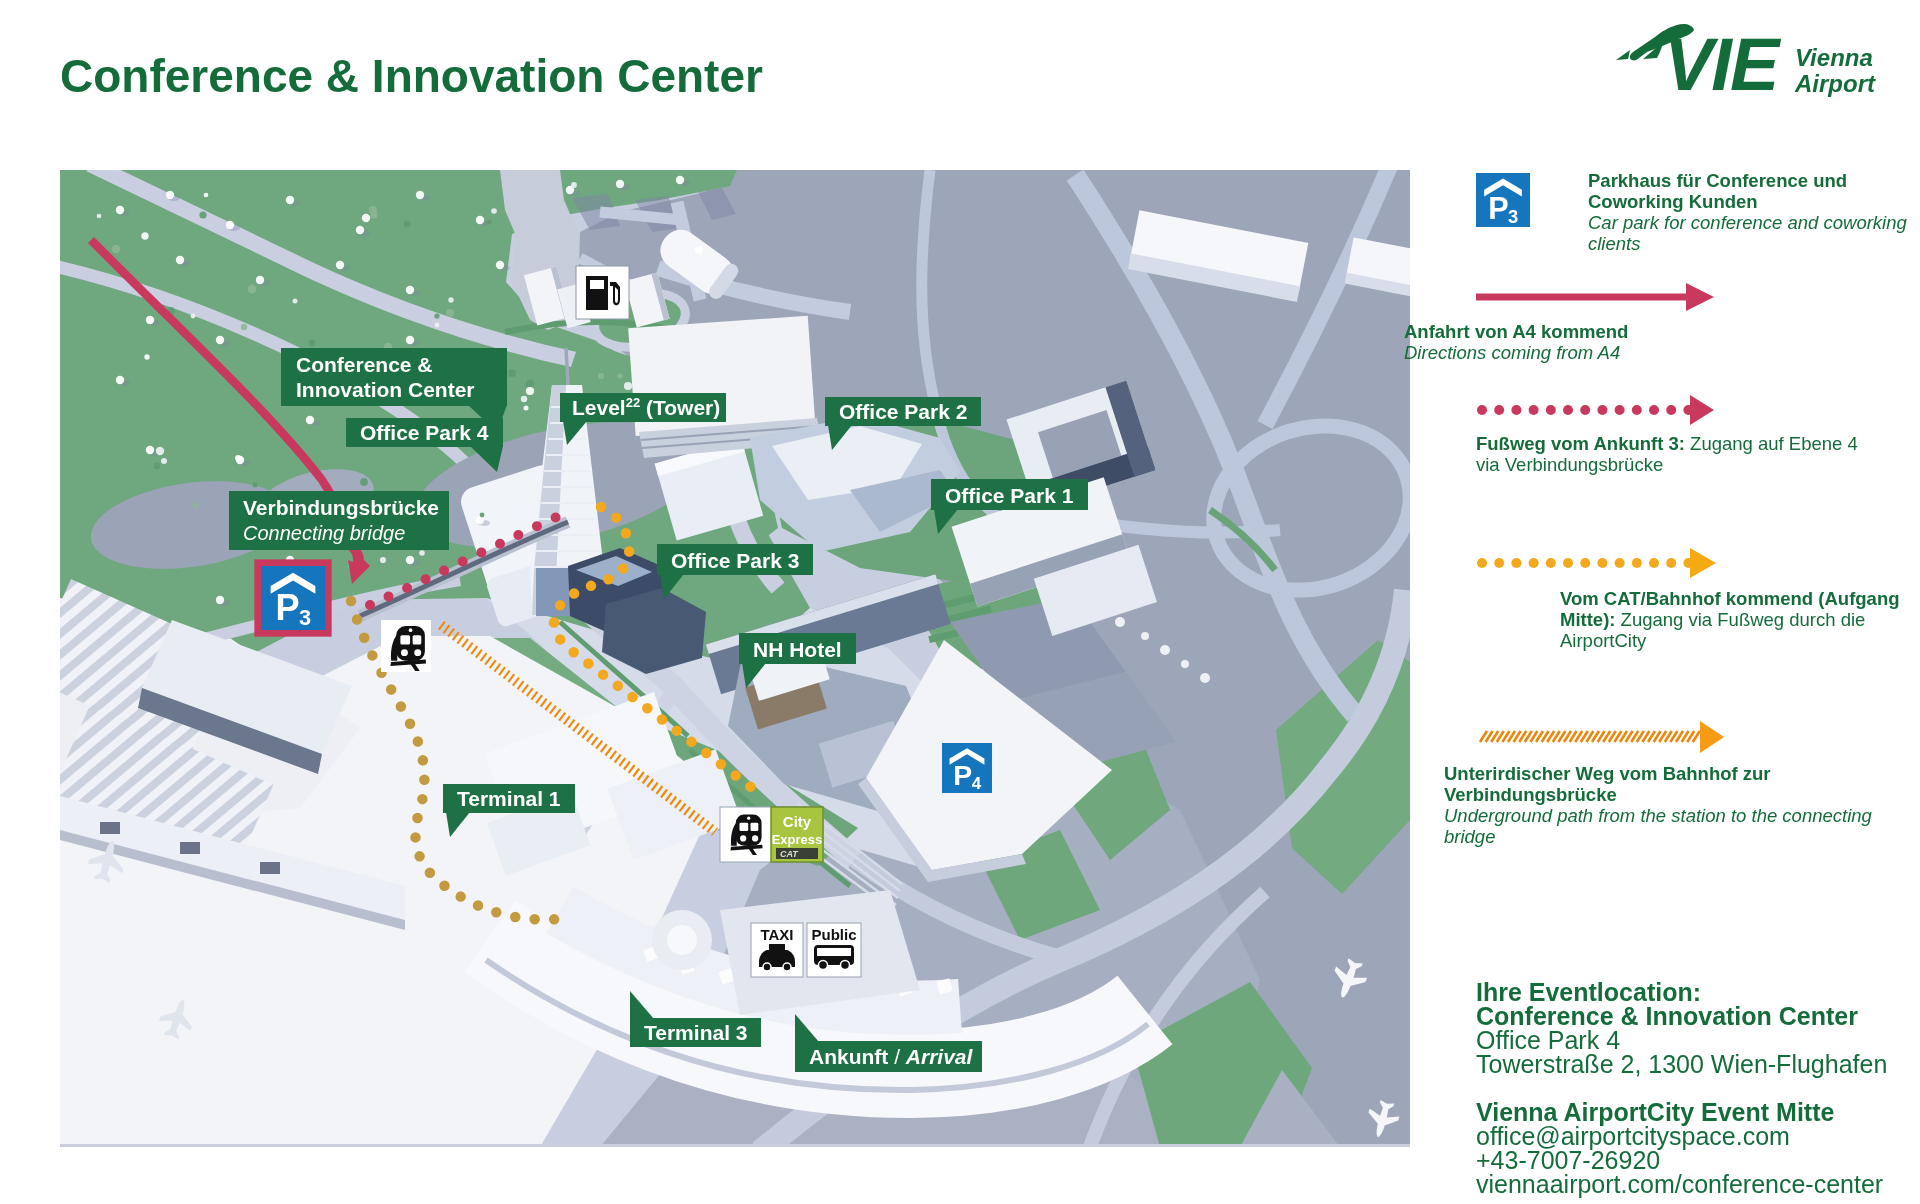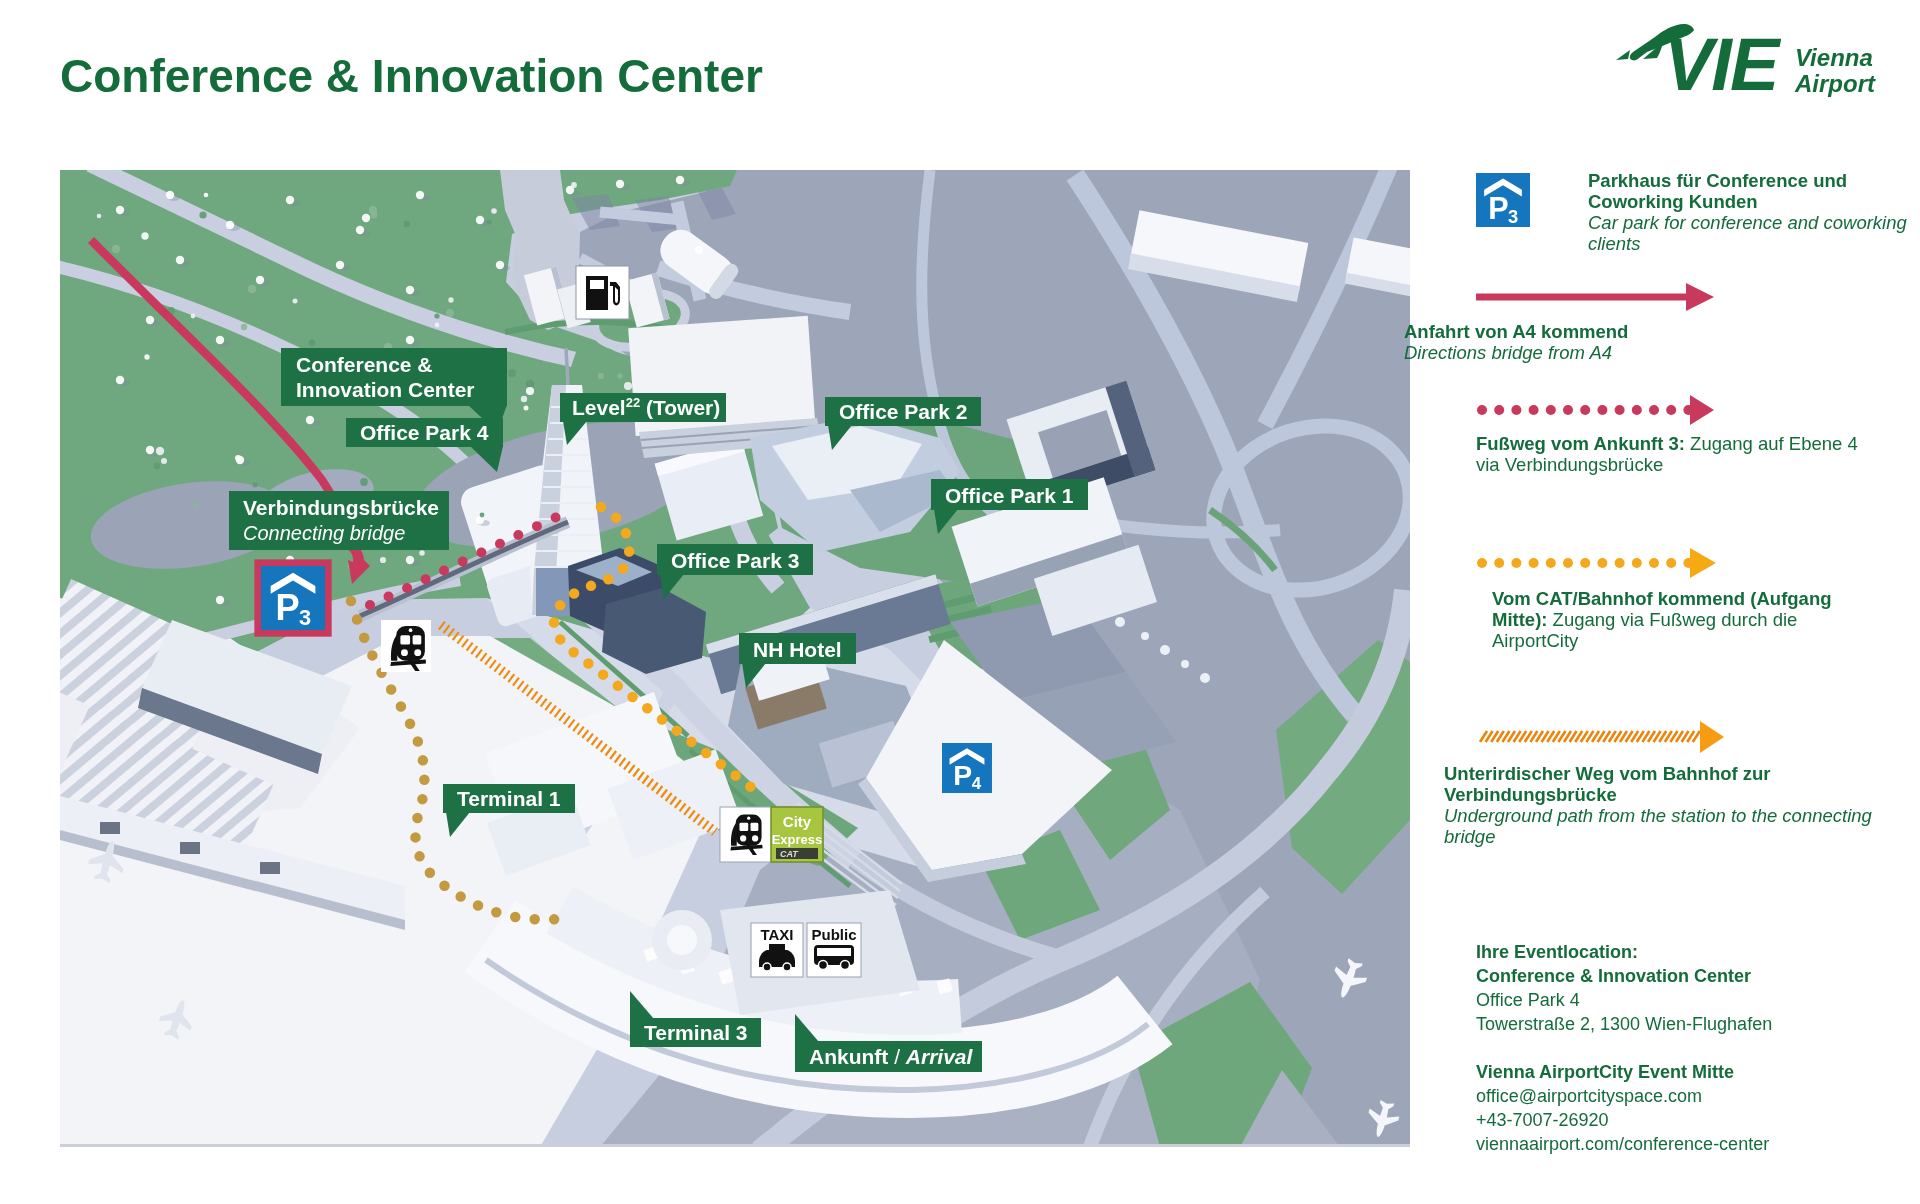--- a/index.html
+++ b/index.html
@@ -2,21 +2,21 @@
 <html><head>
 <meta charset="utf-8">
 <style>
   html,body{margin:0;padding:0;background:#ffffff;width:1920px;height:1204px;overflow:hidden;}
   body{font-family:"Liberation Sans", sans-serif;position:relative;}
   .title{position:absolute;left:60px;top:49px;font-size:46px;letter-spacing:-0.3px;font-weight:bold;color:#156C3B;letter-spacing:0px;white-space:nowrap;}
   .abs{position:absolute;}
   .lg-bold{font-weight:bold;color:#156C3B;font-size:18.5px;line-height:21px;}
   .lg-reg{color:#156C3B;font-size:18.5px;line-height:21px;font-weight:normal;}
   .lg-it{color:#156C3B;font-size:18.5px;line-height:21px;font-style:italic;font-weight:normal;}
-  .ct{color:#156C3B;font-size:18px;line-height:24px;}
+  .ct{color:#156C3B;font-size:25px;line-height:24px;margin-top:40px;}
 </style>
 </head>
 <body>
 <div class="title">Conference &amp; Innovation Center</div>
 
 <svg class="abs" style="left:1608px;top:18px" width="280" height="86" viewBox="0 0 280 86">
   <g fill="#156C3B">
     <path d="M86,12 C84,6 76,5 69,7 C61,9 53,14 47,19 L25,34 C21,37 21,41 24,42 C26,43 29,42 31,40 L39,34 C49,30 60,26 68,22 C76,19 84,16 86,12 Z"></path>
     <path d="M55,24 L35,41 L49,40 C52,35 54,29 55,24 Z"></path>
     <path d="M22,32 L8,42 L20,41 Z"></path>
@@ -495,21 +495,21 @@
       <path d="M26.5,5.5 L45,16.5 L45,23 L26.5,12 L8,23 L8,16.5 Z" fill="#FFFFFF"></path>
       <text x="12" y="45" font-family="Liberation Sans" font-weight="bold" font-size="30" fill="#FFFFFF">P</text>
       <text x="31.5" y="49" font-family="Liberation Sans" font-weight="bold" font-size="18" fill="#FFFFFF">3</text>
     </g>
   </svg>
 <div class="abs lg-bold" style="left:1588px;top:170px">Parkhaus für Conference und<br>Coworking Kunden<br><span class="lg-it" style="font-weight:normal">Car park for conference and coworking<br>clients</span></div>
 <svg class="abs" style="left:1476px;top:280px" width="240" height="34" viewBox="0 0 240 34">
     <line x1="0" y1="17" x2="212" y2="17" stroke="#C8395D" stroke-width="7"></line>
     <polygon points="210,3 238,17 210,31" fill="#C8395D"></polygon>
   </svg>
-<div class="abs lg-bold" style="left:1404px;top:321px">Anfahrt von A4 kommend<br><span class="lg-it" style="font-weight:normal">Directions bridge from A4</span></div>
+<div class="abs lg-bold" style="left:1404px;top:321px">Anfahrt von A4 kommend<br><span class="lg-it" style="font-weight:normal">Directions coming from A4</span></div>
 <svg class="abs" style="left:1476px;top:393px" width="240" height="34" viewBox="0 0 240 34">
     <circle cx="6.0" cy="17" r="5" fill="#C8395D"></circle>
     <circle cx="23.2" cy="17" r="5" fill="#C8395D"></circle>
     <circle cx="40.4" cy="17" r="5" fill="#C8395D"></circle>
     <circle cx="57.599999999999994" cy="17" r="5" fill="#C8395D"></circle>
     <circle cx="74.8" cy="17" r="5" fill="#C8395D"></circle>
     <circle cx="92.0" cy="17" r="5" fill="#C8395D"></circle>
     <circle cx="109.19999999999999" cy="17" r="5" fill="#C8395D"></circle>
     <circle cx="126.39999999999999" cy="17" r="5" fill="#C8395D"></circle>
     <circle cx="143.6" cy="17" r="5" fill="#C8395D"></circle>
@@ -529,21 +529,21 @@
     <circle cx="92.0" cy="17" r="5" fill="#F3A81E"></circle>
     <circle cx="109.19999999999999" cy="17" r="5" fill="#F3A81E"></circle>
     <circle cx="126.39999999999999" cy="17" r="5" fill="#F3A81E"></circle>
     <circle cx="143.6" cy="17" r="5" fill="#F3A81E"></circle>
     <circle cx="160.79999999999998" cy="17" r="5" fill="#F3A81E"></circle>
     <circle cx="178.0" cy="17" r="5" fill="#F3A81E"></circle>
     <circle cx="195.2" cy="17" r="5" fill="#F3A81E"></circle>
     <circle cx="212.39999999999998" cy="17" r="5" fill="#F3A81E"></circle>
     <polygon points="214,2 240,17 214,32" fill="#F5A912"></polygon>
   </svg>
-<div class="abs" style="left:1492px;top:588px"><span class="lg-bold">Vom CAT/Bahnhof kommend (Aufgang<br>Mitte):</span><span class="lg-reg"> Zugang via Fußweg durch die<br>AirportCity</span><br></div>
+<div class="abs" style="left:1560px;top:588px"><span class="lg-bold">Vom CAT/Bahnhof kommend (Aufgang<br>Mitte):</span><span class="lg-reg"> Zugang via Fußweg durch die<br>AirportCity</span><br></div>
 <svg class="abs" style="left:1476px;top:720px" width="250" height="34" viewBox="0 0 250 34">
     <line x1="4.0" y1="22" x2="11.0" y2="11" stroke="#E8860E" stroke-width="2.6"></line>
     <line x1="9.6" y1="22" x2="16.6" y2="11" stroke="#E8860E" stroke-width="2.6"></line>
     <line x1="15.2" y1="22" x2="22.2" y2="11" stroke="#E8860E" stroke-width="2.6"></line>
     <line x1="20.799999999999997" y1="22" x2="27.799999999999997" y2="11" stroke="#E8860E" stroke-width="2.6"></line>
     <line x1="26.4" y1="22" x2="33.4" y2="11" stroke="#E8860E" stroke-width="2.6"></line>
     <line x1="32.0" y1="22" x2="39.0" y2="11" stroke="#E8860E" stroke-width="2.6"></line>
     <line x1="37.599999999999994" y1="22" x2="44.599999999999994" y2="11" stroke="#E8860E" stroke-width="2.6"></line>
     <line x1="43.199999999999996" y1="22" x2="50.199999999999996" y2="11" stroke="#E8860E" stroke-width="2.6"></line>
     <line x1="48.8" y1="22" x2="55.8" y2="11" stroke="#E8860E" stroke-width="2.6"></line>

